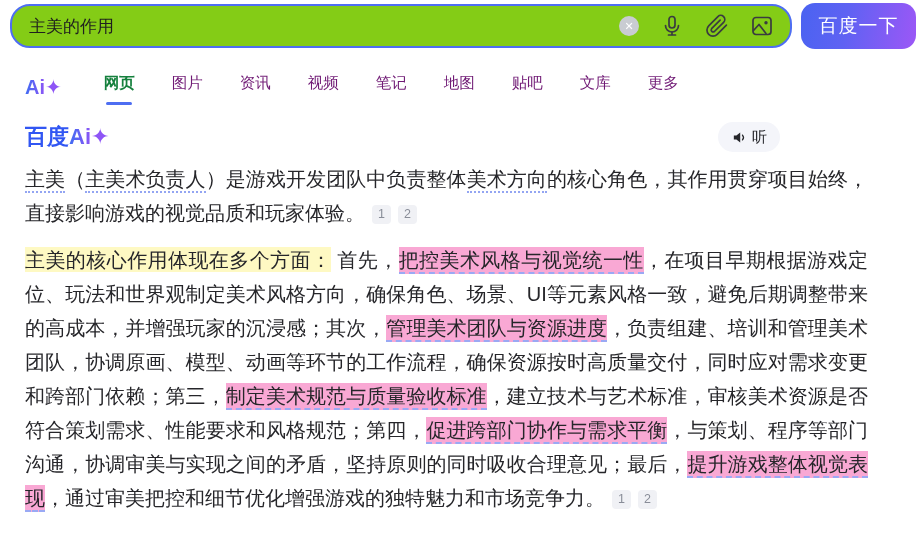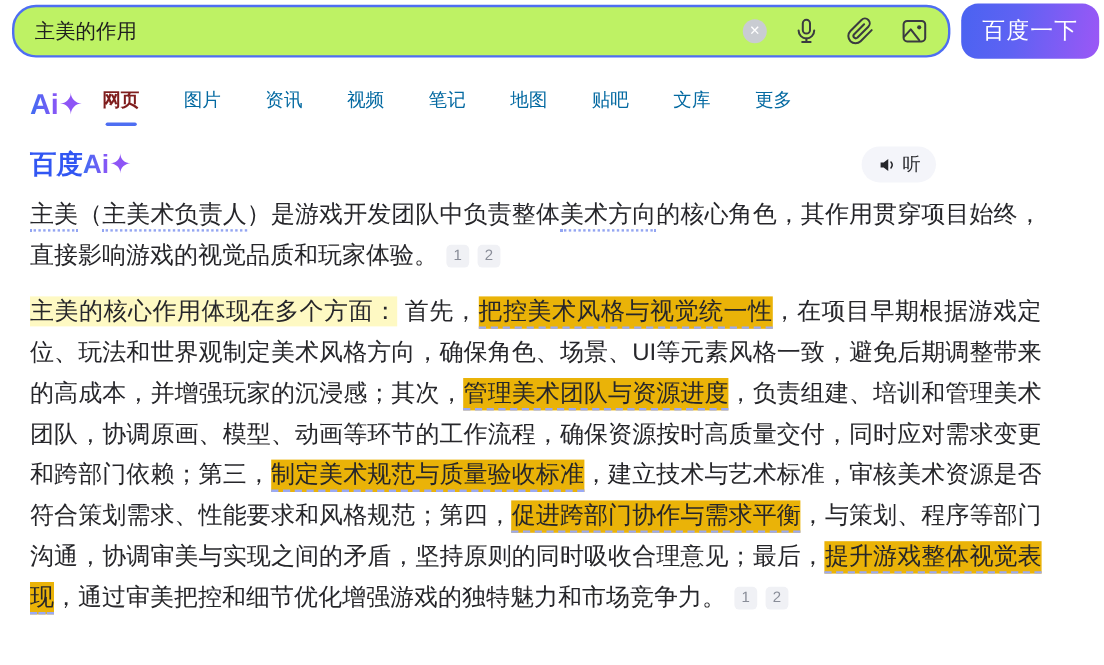--- a/index.html
+++ b/index.html
@@ -6,21 +6,21 @@
   body{
     width:920px;height:554px;overflow:hidden;background:#fff;
     font-family:"Liberation Sans","DejaVu Sans",sans-serif;
     color:#26262a;
   }
   
   .topbar{position:relative;height:54px;}
   .search-box{
     position:absolute;left:10px;top:4px;width:778px;height:40px;
     border:2px solid #4e6ef2;border-radius:20px;
-    display:flex;align-items:center;background:#bef264;
+    display:flex;align-items:center;background:#84cc16;
   }
   .search-input{
     flex:1;border:none;outline:none;background:transparent;
     font-size:17px;color:#1f1f1f;padding-left:17px;
     font-family:inherit;
   }
   .search-icons{display:flex;align-items:center;gap:21px;margin-right:16px;}
   .clear-btn{
     width:20px;height:20px;border-radius:50%;background:#c9ccd2;
     color:#fff;font-size:11px;line-height:20px;text-align:center;
@@ -31,33 +31,33 @@
     position:absolute;left:801px;top:3px;width:115px;height:46px;
     border:none;border-radius:14px;cursor:pointer;
     background:linear-gradient(100deg,#4a63f1 0%,#5f62f3 40%,#9c57f6 100%);
     color:#fff;font-size:19px;letter-spacing:1px;
     display:flex;align-items:center;justify-content:center;
     font-family:inherit;
   }
   
   .tabs-row{display:flex;align-items:center;padding:12px 0 0 25px;height:42px;}
   .ai-logo-tab{
-    font-size:24px;font-weight:bold;margin-right:16px;cursor:pointer;
+    font-size:20px;font-weight:bold;margin-right:42px;cursor:pointer;
     white-space:nowrap;
   }
   .grad-text{
     background:linear-gradient(90deg,#3e6cf2,#8e55f6);
     -webkit-background-clip:text;background-clip:text;color:transparent;
   }
   .sparkle{color:#8e55f6;}
   .tab{
-    position:relative;font-size:15.5px;color:#0369a1;cursor:pointer;
+    position:relative;font-size:15.5px;color:#701a75;cursor:pointer;
     padding:6px 0 13px;margin-right:37px;white-space:nowrap;
   }
-  .tab.active{color:#7f1d1d;font-weight:bold;}
+  .tab.active{color:#15803d;font-weight:bold;}
   .tab.active::after{
     content:"";position:absolute;left:50%;transform:translateX(-50%);
     bottom:2px;width:26px;height:3px;border-radius:2px;background:#4e6ef2;
   }
   
   .ai-header{
     display:flex;justify-content:space-between;align-items:center;
     padding:14px 140px 4px 25px;
   }
   .ai-brand{font-size:22px;font-weight:bold;white-space:nowrap;}
@@ -71,21 +71,21 @@
   .content{
     padding:6px 52px 0 25px;
     font-size:20px;line-height:34px;color:#26262a;
     text-align:justify;
   }
   .content p{margin:0 0 13px 0;}
   .entity{
     border-bottom:2px dotted #93a5f2;padding-bottom:1px;cursor:pointer;
   }
   .hl{
-    background:#eab308;border-bottom:2px dashed #9aa9f4;
+    background:#f9a8d4;border-bottom:2px dashed #9aa9f4;
     padding:2px 0 1px;cursor:pointer;
   }
   .lead-hl{background:#fef9c3;padding:2px 0 1px;}
   .cite{
     display:inline-block;min-width:11px;height:19px;line-height:19px;
     text-align:center;background:#f0f1f5;border-radius:4px;
     color:#898d98;font-size:12.5px;margin-left:7px;padding:0 4px;
     vertical-align:2px;cursor:pointer;
   }
 </style>

